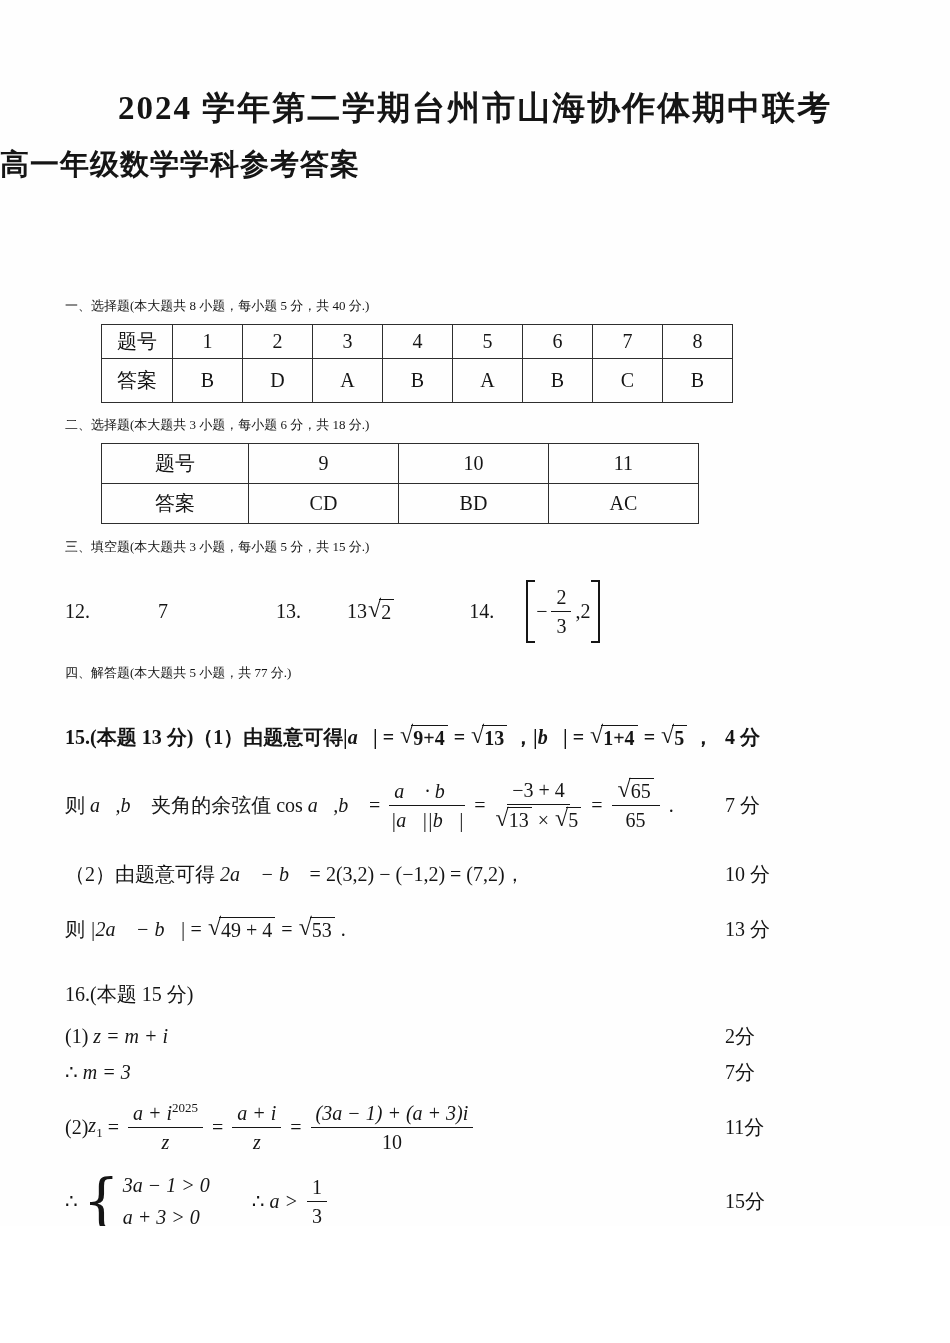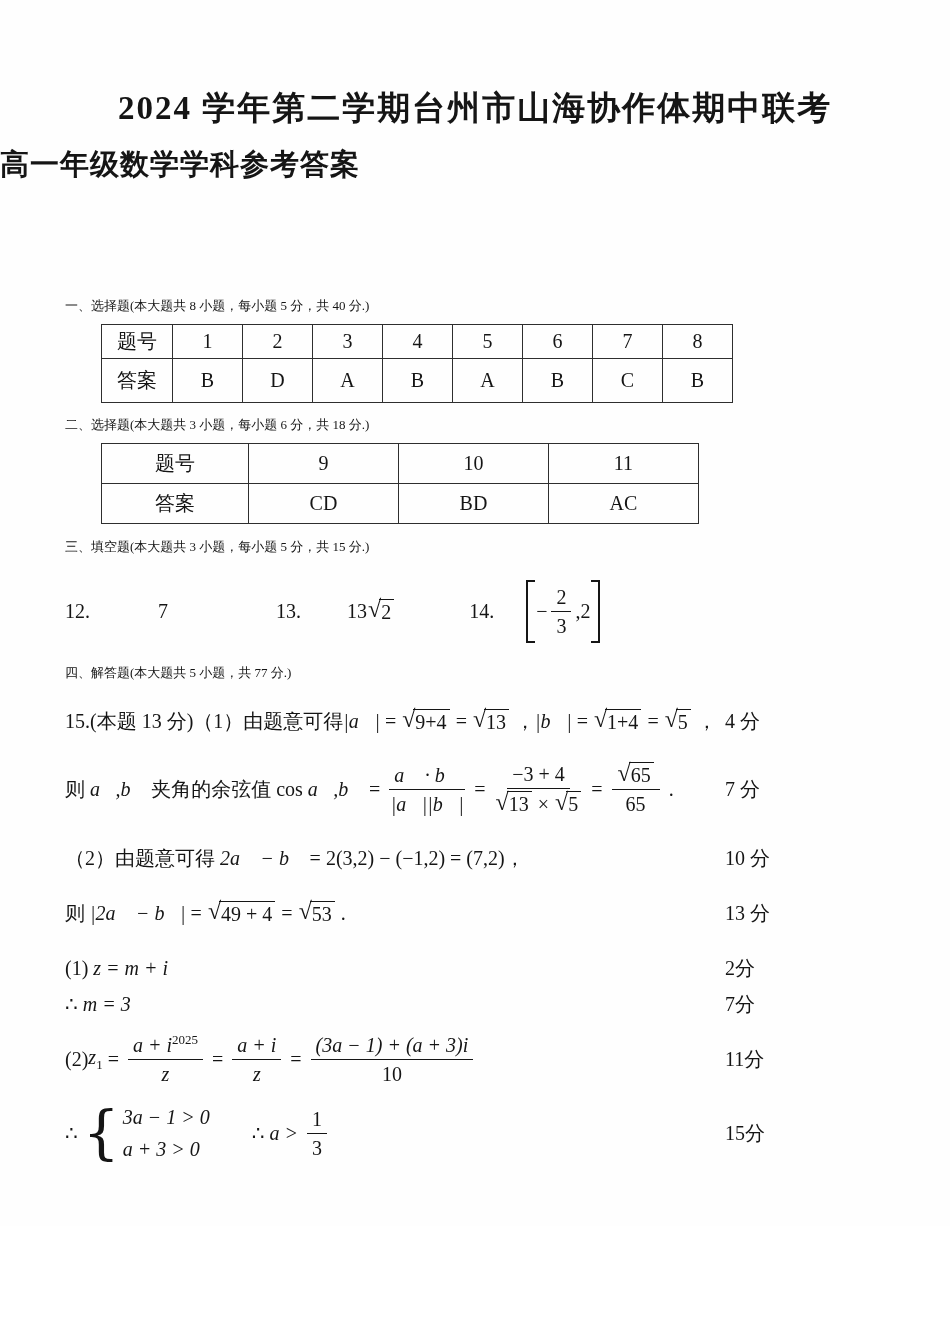--- a/index.html
+++ b/index.html
@@ -36,21 +36,21 @@
   .frac .num{ padding:0 5px 2px; border-bottom:1.5px solid currentColor; display:inline-flex; align-items:center; justify-content:center; }
   .frac .den{ padding-top:2px; display:inline-flex; align-items:center; justify-content:center; }
   sup,sub{ font-size:13px; font-style:normal; }
   .brk{ display:inline-flex; align-items:center; margin:0 2px; }
   .brk .bl,.brk .br{ align-self:stretch; width:7px; border:2.2px solid currentColor; }
   .brk .bl{ border-right:none; } .brk .br{ border-left:none; }
   .brk .binner{ display:inline-flex; align-items:center; padding:5px 1px; }
   .cases{ display:inline-flex; align-items:center; }
   .cases .brace{ font-size:58px; line-height:0.9; font-weight:400; margin-right:3px; font-family:"DejaVu Serif",serif; }
   .cases .rows{ display:inline-flex; flex-direction:column; gap:9px; text-align:left; }
-  .q15-l1{ margin-top:13px; min-height:44px; }
+  .q15-l1{ margin-top:29px; min-height:44px;font-weight:bold; }
   .q15-l2{ margin-top:10px; min-height:72px; }
   .q15-l3{ margin-top:13px; min-height:40px; }
   .q15-l4{ margin-top:8px; min-height:54px; }
   .q16-head{ margin-top:24px; line-height:28px; }
   .q16-l1{ margin-top:13px; min-height:30px; }
   .q16-l2{ margin-top:7px; min-height:30px; }
   .q16-l3{ margin-top:6px; min-height:30px; }
   .q16-l4{ margin-top:9px; min-height:62px; }
   .q16-l5{ margin-top:9px; min-height:68px; }
   .gap-cases{ display:inline-block; width:42px; }
@@ -195,20 +195,21 @@
           <span class="mi">|2a⃗ − b⃗|</span>
           <span class="txt"> = </span>
           <span class="sqrt"><span class="sgn">√</span><span class="rad">49 + 4</span></span>
           <span class="txt"> = </span>
           <span class="sqrt"><span class="sgn">√</span><span class="rad">53</span></span>
           <span class="txt"> .</span>
         </span>
       <span class="fscore">13 分</span>
     </div>
 
+    <div class="q16-head">16.(本题 15 分)</div>
     <div class="fline q16-l1">
       <span class="fcontent">
           <span class="txt">(1) </span>
           <span class="mi">z = m + i</span>
         </span>
       <span class="fscore">2分</span>
     </div>
     <div class="fline q16-l3">
       <span class="fcontent">
           <span class="txt">∴ </span>

